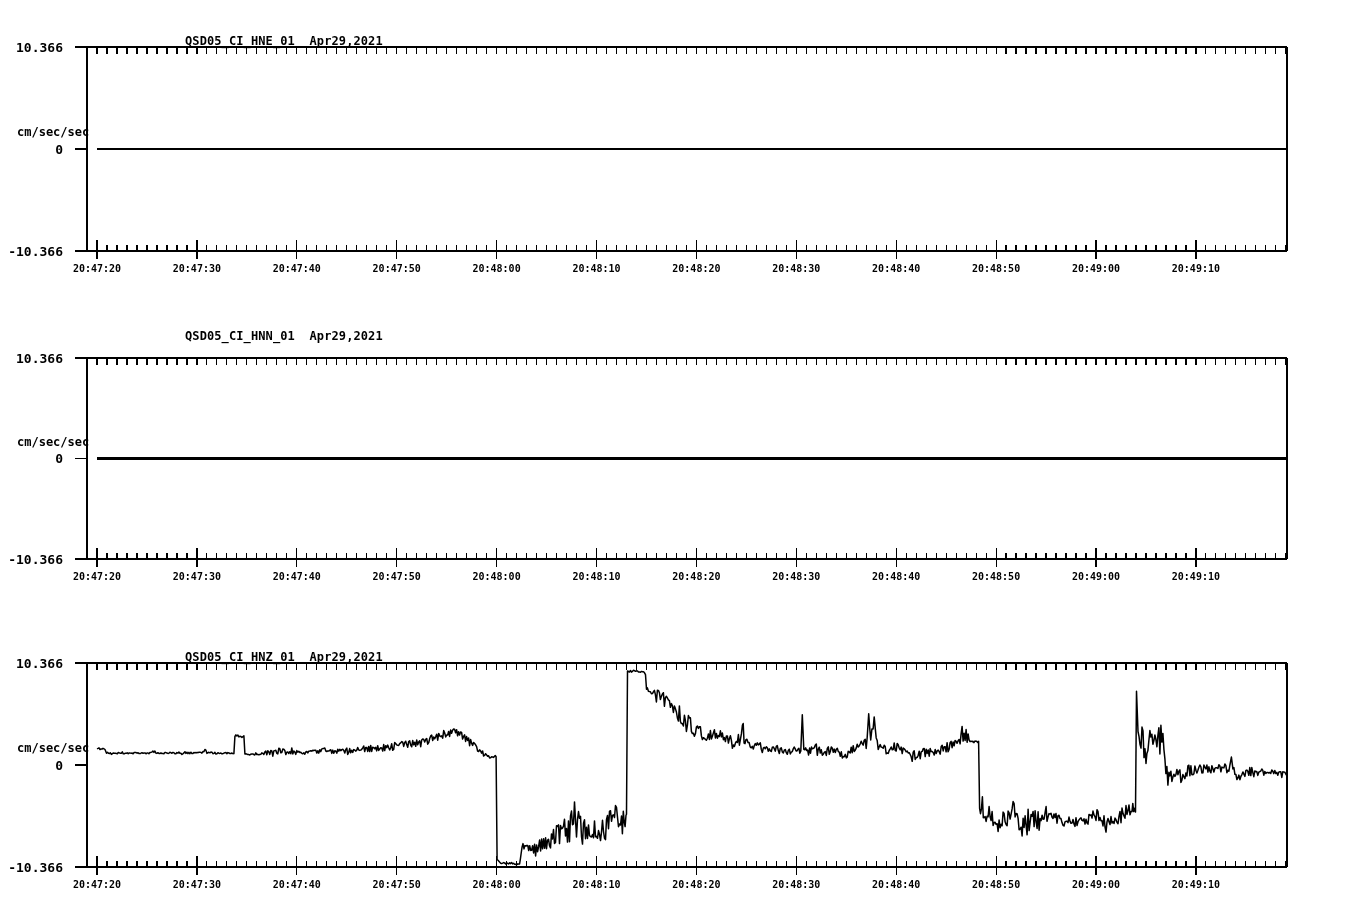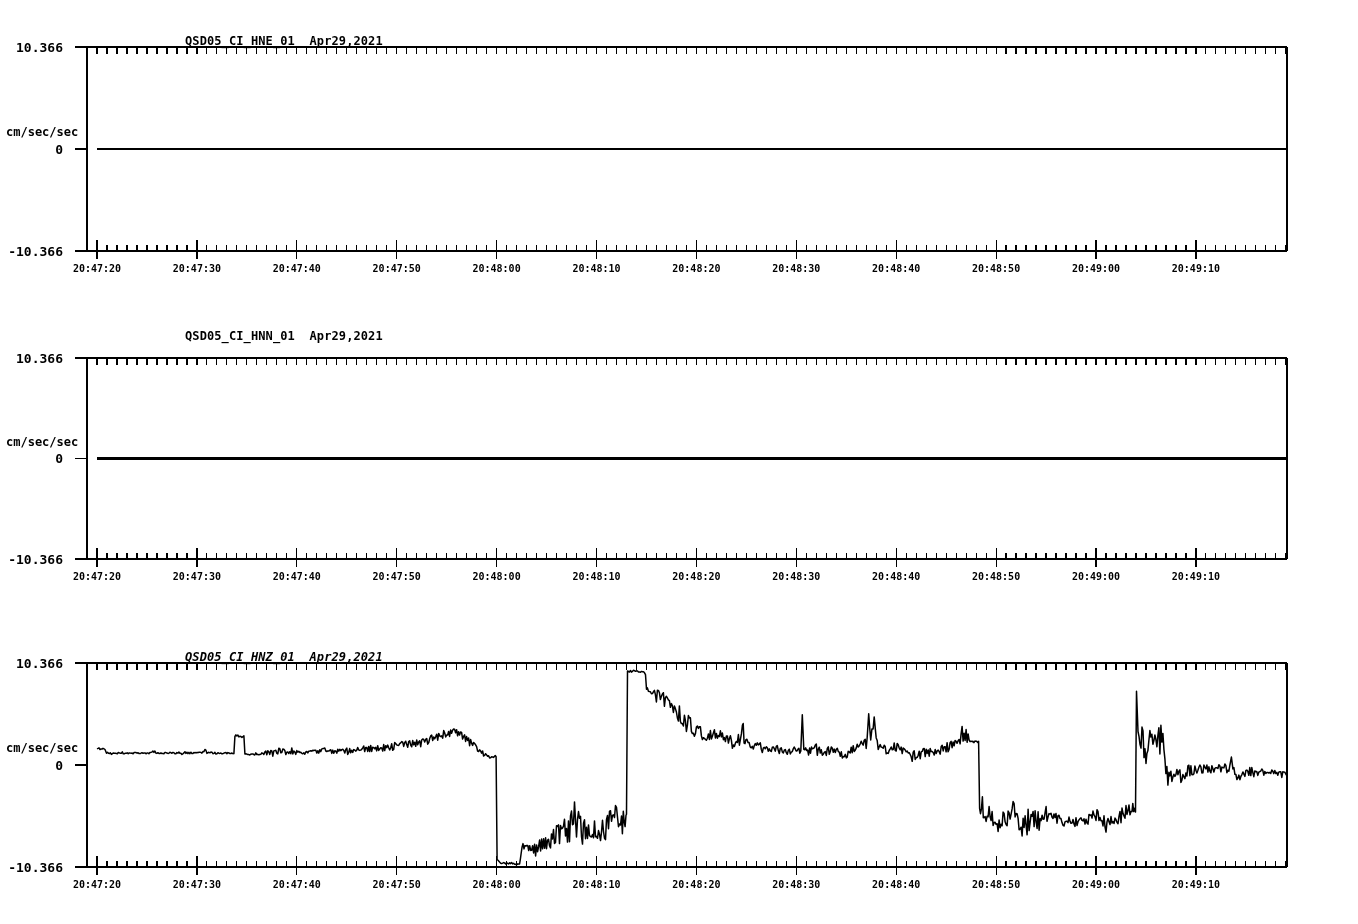--- a/index.html
+++ b/index.html
@@ -30,21 +30,21 @@
     text-align: right;
     font-size: 13px;
     line-height: 13px;
     white-space: pre;
   }
   .unitlab {
     position: absolute;
     left: 0;
     width: 78px;
     text-align: left;
-    padding-left: 6px;
+    padding-left: 17px;
     font-size: 12px;
     line-height: 12px;
     white-space: pre;
   }
   .xlab {
     position: absolute;
     width: 58px;
     text-align: center;
     font-size: 10px;
     line-height: 12px;
@@ -107,21 +107,21 @@
         <div class="xlab" style="left: 667.4px; top: 571px;">20:48:20</div>
         <div class="xlab" style="left: 767.3px; top: 571px;">20:48:30</div>
         <div class="xlab" style="left: 867.2px; top: 571px;">20:48:40</div>
         <div class="xlab" style="left: 967.1px; top: 571px;">20:48:50</div>
         <div class="xlab" style="left: 1067px; top: 571px;">20:49:00</div>
         <div class="xlab" style="left: 1166.9px; top: 571px;">20:49:10</div>
       </div>
     </section>
 
     <section class="plot">
-      <div class="plot-title" style="top: 651px; font-style: italic;">QSD05_CI_HNZ_01  Apr29,2021</div>
+      <div class="plot-title" style="top: 651px;">QSD05_CI_HNZ_01  Apr29,2021</div>
       <div class="ylab ylab-top" style="top: 656.5px;">10.366</div>
       <div class="unitlab" style="top: 742px;">cm/sec/sec</div>
       <div class="ylab ylab-zero" style="top: 758.5px;">0</div>
       <div class="ylab ylab-bot" style="top: 860.5px;">-10.366</div>
       <svg class="wave" width="1358" height="924" viewBox="0 0 1358 924">
         <path d="M 75 663 H 1287 M 75 867 H 1287 M 87 663 V 867 M 1287 663 V 867 M 75 765 H 86" stroke="#000000" fill="none" stroke-width="1.4" shape-rendering="crispEdges"></path>
         <path d="M 97 663 v 6.5 M 97 867 v -6.5 M 106.99 663 v 6.5 M 106.99 867 v -6.5 M 116.98 663 v 6.5 M 116.98 867 v -6.5 M 126.97 663 v 6.5 M 126.97 867 v -6.5 M 136.96 663 v 6.5 M 136.96 867 v -6.5 M 146.95 663 v 6.5 M 146.95 867 v -6.5 M 156.94 663 v 6.5 M 156.94 867 v -6.5 M 166.93 663 v 6.5 M 166.93 867 v -6.5 M 176.92000000000002 663 v 6.5 M 176.92000000000002 867 v -6.5 M 186.91 663 v 6.5 M 186.91 867 v -6.5 M 196.9 663 v 6.5 M 196.9 867 v -6.5 M 206.89 663 v 6.5 M 206.89 867 v -6.5 M 216.88 663 v 6.5 M 216.88 867 v -6.5 M 226.87 663 v 6.5 M 226.87 867 v -6.5 M 236.86 663 v 6.5 M 236.86 867 v -6.5 M 246.85 663 v 6.5 M 246.85 867 v -6.5 M 256.84000000000003 663 v 6.5 M 256.84000000000003 867 v -6.5 M 266.83000000000004 663 v 6.5 M 266.83000000000004 867 v -6.5 M 276.82 663 v 6.5 M 276.82 867 v -6.5 M 286.81 663 v 6.5 M 286.81 867 v -6.5 M 296.8 663 v 6.5 M 296.8 867 v -6.5 M 306.78999999999996 663 v 6.5 M 306.78999999999996 867 v -6.5 M 316.78 663 v 6.5 M 316.78 867 v -6.5 M 326.77 663 v 6.5 M 326.77 867 v -6.5 M 336.76 663 v 6.5 M 336.76 867 v -6.5 M 346.75 663 v 6.5 M 346.75 867 v -6.5 M 356.74 663 v 6.5 M 356.74 867 v -6.5 M 366.73 663 v 6.5 M 366.73 867 v -6.5 M 376.72 663 v 6.5 M 376.72 867 v -6.5 M 386.71 663 v 6.5 M 386.71 867 v -6.5 M 396.7 663 v 6.5 M 396.7 867 v -6.5 M 406.69 663 v 6.5 M 406.69 867 v -6.5 M 416.68 663 v 6.5 M 416.68 867 v -6.5 M 426.67 663 v 6.5 M 426.67 867 v -6.5 M 436.66 663 v 6.5 M 436.66 867 v -6.5 M 446.65000000000003 663 v 6.5 M 446.65000000000003 867 v -6.5 M 456.64 663 v 6.5 M 456.64 867 v -6.5 M 466.63 663 v 6.5 M 466.63 867 v -6.5 M 476.62 663 v 6.5 M 476.62 867 v -6.5 M 486.61 663 v 6.5 M 486.61 867 v -6.5 M 496.6 663 v 6.5 M 496.6 867 v -6.5 M 506.59000000000003 663 v 6.5 M 506.59000000000003 867 v -6.5 M 516.5799999999999 663 v 6.5 M 516.5799999999999 867 v -6.5 M 526.5699999999999 663 v 6.5 M 526.5699999999999 867 v -6.5 M 536.56 663 v 6.5 M 536.56 867 v -6.5 M 546.55 663 v 6.5 M 546.55 867 v -6.5 M 556.54 663 v 6.5 M 556.54 867 v -6.5 M 566.53 663 v 6.5 M 566.53 867 v -6.5 M 576.52 663 v 6.5 M 576.52 867 v -6.5 M 586.51 663 v 6.5 M 586.51 867 v -6.5 M 596.5 663 v 6.5 M 596.5 867 v -6.5 M 606.49 663 v 6.5 M 606.49 867 v -6.5 M 616.48 663 v 6.5 M 616.48 867 v -6.5 M 626.47 663 v 6.5 M 626.47 867 v -6.5 M 636.46 663 v 6.5 M 636.46 867 v -6.5 M 646.45 663 v 6.5 M 646.45 867 v -6.5 M 656.44 663 v 6.5 M 656.44 867 v -6.5 M 666.4300000000001 663 v 6.5 M 666.4300000000001 867 v -6.5 M 676.42 663 v 6.5 M 676.42 867 v -6.5 M 686.41 663 v 6.5 M 686.41 867 v -6.5 M 696.4 663 v 6.5 M 696.4 867 v -6.5 M 706.39 663 v 6.5 M 706.39 867 v -6.5 M 716.38 663 v 6.5 M 716.38 867 v -6.5 M 726.37 663 v 6.5 M 726.37 867 v -6.5 M 736.36 663 v 6.5 M 736.36 867 v -6.5 M 746.35 663 v 6.5 M 746.35 867 v -6.5 M 756.34 663 v 6.5 M 756.34 867 v -6.5 M 766.33 663 v 6.5 M 766.33 867 v -6.5 M 776.32 663 v 6.5 M 776.32 867 v -6.5 M 786.3100000000001 663 v 6.5 M 786.3100000000001 867 v -6.5 M 796.3000000000001 663 v 6.5 M 796.3000000000001 867 v -6.5 M 806.29 663 v 6.5 M 806.29 867 v -6.5 M 816.28 663 v 6.5 M 816.28 867 v -6.5 M 826.27 663 v 6.5 M 826.27 867 v -6.5 M 836.26 663 v 6.5 M 836.26 867 v -6.5 M 846.25 663 v 6.5 M 846.25 867 v -6.5 M 856.24 663 v 6.5 M 856.24 867 v -6.5 M 866.23 663 v 6.5 M 866.23 867 v -6.5 M 876.22 663 v 6.5 M 876.22 867 v -6.5 M 886.21 663 v 6.5 M 886.21 867 v -6.5 M 896.2 663 v 6.5 M 896.2 867 v -6.5 M 906.19 663 v 6.5 M 906.19 867 v -6.5 M 916.1800000000001 663 v 6.5 M 916.1800000000001 867 v -6.5 M 926.1700000000001 663 v 6.5 M 926.1700000000001 867 v -6.5 M 936.16 663 v 6.5 M 936.16 867 v -6.5 M 946.15 663 v 6.5 M 946.15 867 v -6.5 M 956.14 663 v 6.5 M 956.14 867 v -6.5 M 966.13 663 v 6.5 M 966.13 867 v -6.5 M 976.12 663 v 6.5 M 976.12 867 v -6.5 M 986.11 663 v 6.5 M 986.11 867 v -6.5 M 996.1 663 v 6.5 M 996.1 867 v -6.5 M 1006.09 663 v 6.5 M 1006.09 867 v -6.5 M 1016.08 663 v 6.5 M 1016.08 867 v -6.5 M 1026.0700000000002 663 v 6.5 M 1026.0700000000002 867 v -6.5 M 1036.06 663 v 6.5 M 1036.06 867 v -6.5 M 1046.0500000000002 663 v 6.5 M 1046.0500000000002 867 v -6.5 M 1056.04 663 v 6.5 M 1056.04 867 v -6.5 M 1066.03 663 v 6.5 M 1066.03 867 v -6.5 M 1076.02 663 v 6.5 M 1076.02 867 v -6.5 M 1086.01 663 v 6.5 M 1086.01 867 v -6.5 M 1096 663 v 6.5 M 1096 867 v -6.5 M 1105.99 663 v 6.5 M 1105.99 867 v -6.5 M 1115.98 663 v 6.5 M 1115.98 867 v -6.5 M 1125.97 663 v 6.5 M 1125.97 867 v -6.5 M 1135.96 663 v 6.5 M 1135.96 867 v -6.5 M 1145.95 663 v 6.5 M 1145.95 867 v -6.5 M 1155.94 663 v 6.5 M 1155.94 867 v -6.5 M 1165.93 663 v 6.5 M 1165.93 867 v -6.5 M 1175.92 663 v 6.5 M 1175.92 867 v -6.5 M 1185.91 663 v 6.5 M 1185.91 867 v -6.5 M 1195.9 663 v 6.5 M 1195.9 867 v -6.5 M 1205.89 663 v 6.5 M 1205.89 867 v -6.5 M 1215.88 663 v 6.5 M 1215.88 867 v -6.5 M 1225.8700000000001 663 v 6.5 M 1225.8700000000001 867 v -6.5 M 1235.8600000000001 663 v 6.5 M 1235.8600000000001 867 v -6.5 M 1245.8500000000001 663 v 6.5 M 1245.8500000000001 867 v -6.5 M 1255.84 663 v 6.5 M 1255.84 867 v -6.5 M 1265.83 663 v 6.5 M 1265.83 867 v -6.5 M 1275.82 663 v 6.5 M 1275.82 867 v -6.5 M 1285.81 663 v 6.5 M 1285.81 867 v -6.5 " stroke="#000000" fill="none" stroke-width="1.2" shape-rendering="crispEdges"></path>
         <path d="M 97 856 V 875 M 196.9 856 V 875 M 296.8 856 V 875 M 396.7 856 V 875 M 496.6 856 V 875 M 596.5 856 V 875 M 696.4 856 V 875 M 796.3000000000001 856 V 875 M 896.2 856 V 875 M 996.1 856 V 875 M 1096 856 V 875 M 1195.9 856 V 875 " stroke="#000000" fill="none" stroke-width="1.2" shape-rendering="crispEdges"></path>
         <path d="M 97.0 748.8 L 98.0 748.4 L 99.0 747.9 L 100.0 749.5 L 101.0 749.0 L 102.0 749.1 L 103.0 748.3 L 104.0 748.8 L 105.0 749.5 L 106.5 753.2 L 107.5 752.2 L 108.5 753.3 L 109.5 753.6 L 110.4 752.8 L 111.4 754.4 L 112.4 753.6 L 113.4 753.0 L 114.4 753.2 L 115.4 753.3 L 116.4 753.5 L 117.4 753.7 L 118.3 752.5 L 119.3 752.9 L 120.3 753.3 L 121.3 753.2 L 122.3 751.9 L 123.3 753.8 L 124.3 753.8 L 125.3 753.2 L 126.2 753.3 L 127.2 752.8 L 128.2 753.8 L 129.2 752.9 L 130.2 753.1 L 131.2 753.2 L 132.2 753.1 L 133.1 753.8 L 134.1 752.6 L 135.1 752.6 L 136.1 752.6 L 137.1 753.2 L 138.1 752.7 L 139.1 753.6 L 140.1 753.6 L 141.0 753.2 L 142.0 752.7 L 143.0 753.3 L 144.0 753.0 L 145.0 752.9 L 146.0 753.8 L 147.0 753.0 L 148.0 753.0 L 148.9 753.7 L 149.9 752.4 L 150.9 752.4 L 151.9 752.1 L 152.9 751.0 L 153.9 752.4 L 154.9 751.0 L 155.9 753.1 L 156.9 753.4 L 157.9 752.7 L 158.9 753.4 L 159.9 753.5 L 160.9 752.9 L 161.9 753.5 L 162.9 753.5 L 163.9 753.7 L 164.9 752.4 L 165.9 752.6 L 166.9 753.0 L 167.9 753.4 L 168.9 753.2 L 169.9 752.3 L 170.9 752.6 L 171.9 753.3 L 172.9 752.4 L 173.9 752.7 L 174.9 753.7 L 175.9 753.8 L 176.9 752.6 L 177.9 753.1 L 178.9 752.1 L 179.9 753.3 L 180.9 753.2 L 181.9 754.5 L 182.9 753.8 L 183.9 752.9 L 184.9 751.7 L 185.9 753.4 L 186.9 752.2 L 187.9 753.6 L 188.9 752.4 L 189.9 753.7 L 190.9 752.2 L 191.9 753.4 L 192.9 753.6 L 193.9 752.4 L 194.9 752.9 L 195.9 752.5 L 196.9 752.8 L 197.9 752.3 L 198.9 752.4 L 199.9 752.1 L 200.9 752.4 L 201.9 753.1 L 202.9 751.6 L 203.9 751.7 L 204.9 749.5 L 205.9 750.1 L 206.9 753.4 L 207.9 752.7 L 208.9 752.3 L 209.9 752.8 L 210.9 752.1 L 211.9 752.2 L 212.9 753.7 L 213.9 753.4 L 214.9 752.3 L 215.9 754.1 L 216.9 753.8 L 217.9 752.7 L 218.9 753.2 L 219.9 753.4 L 220.9 753.0 L 221.9 753.8 L 222.9 753.7 L 223.9 753.1 L 224.9 752.7 L 225.9 752.6 L 226.9 753.7 L 227.9 752.6 L 228.9 753.0 L 229.9 753.5 L 230.9 753.6 L 231.9 753.0 L 232.9 753.7 L 233.9 753.6 L 234.9 736.5 L 235.9 734.9 L 236.9 736.0 L 237.9 735.0 L 238.9 736.9 L 239.9 736.3 L 240.9 736.5 L 241.9 737.5 L 242.9 736.7 L 243.9 735.7 L 244.9 754.0 L 245.9 753.8 L 246.8 754.1 L 247.8 754.5 L 248.8 754.6 L 249.8 755.0 L 250.8 754.2 L 251.8 754.0 L 252.8 753.9 L 253.8 754.5 L 254.8 755.0 L 255.8 752.9 L 256.8 754.5 L 257.8 754.3 L 258.8 754.8 L 259.8 754.5 L 260.8 754.3 L 261.8 752.8 L 262.8 753.3 L 263.8 754.4 L 264.8 752.1 L 265.8 751.1 L 266.8 754.8 L 267.8 750.8 L 268.8 751.7 L 269.8 754.4 L 270.8 750.5 L 271.8 750.9 L 272.8 756.2 L 273.8 750.9 L 274.8 750.6 L 275.8 750.3 L 276.8 753.3 L 277.8 753.9 L 278.8 748.3 L 279.8 748.7 L 280.8 752.8 L 281.8 752.5 L 282.8 749.1 L 283.8 749.2 L 284.8 750.4 L 285.8 754.6 L 286.8 752.3 L 287.8 751.9 L 288.8 753.5 L 289.8 751.7 L 290.8 753.8 L 291.8 747.9 L 292.8 754.0 L 293.8 750.9 L 294.8 752.0 L 295.8 754.4 L 296.8 750.6 L 297.8 752.2 L 298.8 751.4 L 299.8 752.4 L 300.8 752.2 L 301.8 753.3 L 302.8 753.8 L 303.8 752.8 L 304.8 754.2 L 305.8 752.0 L 306.8 751.5 L 307.8 752.9 L 308.8 751.2 L 309.8 751.0 L 310.8 750.7 L 311.8 751.2 L 312.8 750.2 L 313.8 750.7 L 314.8 750.2 L 315.8 750.3 L 316.8 753.1 L 317.8 750.8 L 318.8 753.1 L 319.8 749.7 L 320.8 751.6 L 321.8 748.9 L 322.8 748.6 L 323.8 748.4 L 324.8 748.0 L 325.8 751.0 L 326.8 751.5 L 327.8 750.9 L 328.8 751.1 L 329.8 750.2 L 330.8 749.8 L 331.8 753.4 L 332.8 750.1 L 333.8 753.3 L 334.8 750.8 L 335.8 751.2 L 336.8 753.2 L 337.8 749.3 L 338.8 751.1 L 339.8 749.3 L 340.8 750.6 L 341.8 749.6 L 342.8 749.3 L 343.8 750.4 L 344.8 753.0 L 345.8 749.4 L 346.8 748.1 L 347.7 754.5 L 348.7 752.5 L 349.7 748.6 L 350.7 752.7 L 351.7 750.3 L 352.7 752.4 L 353.7 749.6 L 354.7 750.0 L 355.7 751.1 L 356.7 750.2 L 357.7 747.5 L 358.7 749.9 L 359.7 750.4 L 360.7 750.1 L 361.7 749.3 L 362.7 747.8 L 363.7 746.0 L 364.7 751.6 L 365.7 747.5 L 366.7 747.5 L 367.7 751.4 L 368.7 746.4 L 369.7 751.6 L 370.7 745.4 L 371.7 751.4 L 372.7 747.2 L 373.7 747.6 L 374.7 748.8 L 375.7 747.4 L 376.7 750.9 L 377.7 745.7 L 378.7 750.4 L 379.7 749.0 L 380.7 747.7 L 381.7 747.9 L 382.7 751.1 L 383.7 744.6 L 384.7 750.6 L 385.7 745.7 L 386.7 747.7 L 387.7 745.1 L 388.7 747.8 L 389.7 750.0 L 390.7 747.7 L 391.7 743.8 L 392.7 750.3 L 393.7 749.4 L 394.7 742.5 L 395.7 743.5 L 396.7 744.9 L 397.7 745.3 L 398.7 745.4 L 399.7 743.7 L 400.7 742.9 L 401.7 741.6 L 402.7 742.2 L 403.7 746.4 L 404.7 742.6 L 405.7 741.2 L 406.7 744.6 L 407.7 747.3 L 408.7 741.5 L 409.7 740.8 L 410.7 745.2 L 411.7 746.8 L 412.7 740.5 L 413.7 744.8 L 414.7 742.3 L 415.7 746.3 L 416.7 740.0 L 417.7 744.8 L 418.7 742.0 L 419.7 740.8 L 420.7 746.7 L 421.7 740.0 L 422.7 738.9 L 423.7 739.4 L 424.7 742.1 L 425.7 739.4 L 426.7 738.5 L 427.7 744.2 L 428.7 742.7 L 429.7 738.6 L 430.7 735.9 L 431.7 735.1 L 432.7 740.5 L 433.7 737.0 L 434.7 738.8 L 435.7 736.6 L 436.7 734.2 L 437.7 740.2 L 438.7 733.4 L 439.7 735.9 L 440.7 736.6 L 441.7 735.9 L 442.7 738.2 L 443.7 730.6 L 444.7 733.0 L 445.7 736.9 L 446.7 735.0 L 447.6 735.1 L 448.6 731.5 L 449.6 736.4 L 450.6 730.0 L 451.6 733.3 L 452.6 730.3 L 453.6 729.1 L 454.6 729.2 L 455.6 732.7 L 456.6 729.7 L 457.6 735.8 L 458.6 731.7 L 459.6 735.1 L 460.6 731.9 L 461.6 732.4 L 462.6 739.1 L 463.6 736.4 L 464.6 734.9 L 465.6 741.4 L 466.6 736.6 L 467.6 740.4 L 468.6 738.0 L 469.6 745.7 L 470.6 739.5 L 471.6 743.1 L 472.6 745.4 L 473.6 742.4 L 474.6 743.6 L 475.6 744.8 L 476.6 746.7 L 477.6 751.0 L 478.6 751.5 L 479.6 749.8 L 480.6 750.9 L 481.6 753.1 L 482.6 751.0 L 483.6 756.0 L 484.6 755.3 L 485.6 753.7 L 486.6 754.9 L 487.6 756.2 L 488.6 755.8 L 489.6 757.9 L 490.6 757.8 L 491.6 756.7 L 492.5 757.0 L 493.4 757.4 L 494.3 756.6 L 495.2 755.5 L 496.1 756.8 L 497.1 859.5 L 498.0 860.3 L 498.9 861.3 L 499.8 862.3 L 500.7 863.2 L 501.6 863.5 L 502.6 863.1 L 503.6 862.6 L 504.6 863.0 L 505.6 863.9 L 506.6 862.9 L 507.6 863.3 L 508.6 863.9 L 509.6 862.8 L 510.6 863.6 L 511.6 862.5 L 512.6 863.9 L 513.6 863.3 L 514.6 864.3 L 515.6 864.4 L 516.6 863.7 L 517.6 864.4 L 518.6 863.9 L 519.6 864.0 L 520.4 858.9 L 521.2 853.0 L 522.1 846.9 L 523.0 843.6 L 524.0 848.9 L 524.9 845.6 L 525.9 846.0 L 526.8 845.5 L 527.8 845.5 L 528.7 850.6 L 529.7 845.7 L 530.7 850.4 L 531.6 850.3 L 532.6 845.7 L 533.6 852.9 L 534.6 844.3 L 535.6 856.0 L 536.6 844.9 L 537.6 851.7 L 538.6 846.7 L 539.6 840.1 L 540.6 850.9 L 541.6 839.0 L 542.6 848.8 L 543.6 838.7 L 544.6 848.2 L 545.6 837.8 L 546.5 848.7 L 547.5 840.3 L 548.5 839.2 L 549.5 845.7 L 550.5 847.9 L 551.5 833.9 L 552.5 838.9 L 553.5 829.6 L 554.5 843.5 L 555.5 842.5 L 556.5 825.7 L 557.5 826.4 L 558.5 824.8 L 559.5 843.6 L 560.5 825.5 L 561.5 828.8 L 562.5 828.2 L 563.5 826.2 L 564.5 819.2 L 565.5 836.0 L 566.5 828.5 L 567.5 842.1 L 568.5 820.9 L 569.5 841.8 L 570.5 815.9 L 571.5 811.1 L 572.5 824.8 L 573.5 823.9 L 574.5 801.9 L 575.5 819.7 L 576.5 836.9 L 577.5 819.7 L 578.5 811.5 L 579.5 818.3 L 580.5 816.3 L 581.5 836.7 L 582.5 844.1 L 583.5 823.3 L 584.5 819.7 L 585.5 838.7 L 586.5 827.2 L 587.5 838.5 L 588.5 824.9 L 589.5 835.7 L 590.5 836.5 L 591.5 837.0 L 592.5 834.5 L 593.5 837.7 L 594.5 820.9 L 595.5 836.8 L 596.5 836.3 L 597.5 838.3 L 598.5 830.6 L 599.5 834.3 L 600.5 840.6 L 601.5 832.1 L 602.5 820.2 L 603.5 831.5 L 604.5 838.2 L 605.5 839.6 L 606.5 819.4 L 607.5 815.5 L 608.5 828.8 L 609.5 811.4 L 610.5 810.7 L 611.5 821.3 L 612.5 815.4 L 613.5 814.8 L 614.5 817.5 L 615.5 805.5 L 616.5 807.3 L 617.5 817.3 L 618.5 826.7 L 619.5 824.0 L 620.5 825.0 L 621.5 816.1 L 622.4 833.7 L 623.3 811.2 L 624.2 821.9 L 625.1 826.6 L 626.0 815.3 L 626.5 814.2 L 627.5 671.0 L 628.5 671.5 L 629.5 672.0 L 630.5 670.5 L 631.5 672.1 L 632.5 671.2 L 633.5 670.3 L 634.5 670.7 L 635.5 671.3 L 636.5 670.8 L 637.5 670.9 L 638.5 672.0 L 639.5 672.1 L 640.5 672.3 L 641.5 671.4 L 642.5 671.8 L 643.5 671.7 L 644.5 672.8 L 645.5 674.7 L 646.5 689.2 L 647.4 687.9 L 648.4 691.2 L 649.4 691.5 L 650.4 691.7 L 651.4 693.8 L 652.4 693.6 L 653.4 691.8 L 654.4 690.4 L 655.4 694.7 L 656.4 702.0 L 657.4 690.3 L 658.4 690.4 L 659.4 692.7 L 660.4 699.6 L 661.4 696.4 L 662.4 694.0 L 663.4 692.7 L 664.4 706.3 L 665.4 697.6 L 666.4 696.3 L 667.4 698.0 L 668.4 699.9 L 669.4 700.6 L 670.4 707.3 L 671.4 703.6 L 672.4 705.9 L 673.4 712.5 L 674.4 706.0 L 675.4 708.6 L 676.4 712.0 L 677.4 718.0 L 678.4 721.0 L 679.4 705.9 L 680.4 721.5 L 681.4 723.6 L 682.4 723.6 L 683.4 726.0 L 684.4 715.2 L 685.4 720.7 L 686.4 731.4 L 687.4 725.1 L 688.4 715.5 L 689.4 718.0 L 690.4 717.8 L 691.4 731.4 L 692.4 733.6 L 693.4 733.2 L 694.4 736.2 L 695.4 733.8 L 696.4 727.1 L 697.4 726.1 L 698.4 728.4 L 699.4 726.7 L 700.4 726.8 L 701.4 735.9 L 702.4 739.6 L 703.4 737.7 L 704.4 738.3 L 705.4 739.4 L 706.4 740.3 L 707.4 738.2 L 708.4 733.9 L 709.4 739.4 L 710.4 730.5 L 711.4 738.9 L 712.4 736.3 L 713.4 732.9 L 714.4 729.7 L 715.4 738.0 L 716.4 733.5 L 717.4 738.2 L 718.4 735.5 L 719.4 736.4 L 720.4 730.8 L 721.4 736.9 L 722.4 733.0 L 723.4 739.7 L 724.4 737.6 L 725.4 741.5 L 726.4 735.9 L 727.4 735.9 L 728.4 743.1 L 729.4 738.7 L 730.4 735.7 L 731.4 740.4 L 732.4 748.3 L 733.4 745.0 L 734.4 746.5 L 735.4 743.2 L 736.4 741.5 L 737.4 742.4 L 738.4 734.5 L 739.4 745.2 L 740.4 739.3 L 741.4 733.9 L 742.4 725.4 L 743.2 723.5 L 744.1 743.2 L 745.0 743.7 L 745.9 739.6 L 746.9 739.3 L 748.0 742.5 L 749.1 742.5 L 750.2 746.9 L 751.3 747.8 L 752.3 746.4 L 753.3 749.1 L 754.3 745.5 L 755.3 743.6 L 756.3 745.3 L 757.3 742.9 L 758.3 744.9 L 759.3 744.1 L 760.3 742.8 L 761.3 749.4 L 762.3 752.6 L 763.3 748.2 L 764.3 747.4 L 765.3 748.8 L 766.3 746.7 L 767.3 747.8 L 768.3 751.2 L 769.3 748.9 L 770.3 750.8 L 771.3 751.5 L 772.3 747.3 L 773.3 747.0 L 774.3 748.7 L 775.3 751.2 L 776.3 746.4 L 777.3 745.6 L 778.3 750.6 L 779.3 753.5 L 780.3 748.4 L 781.3 747.9 L 782.3 751.9 L 783.3 752.9 L 784.3 750.2 L 785.3 749.5 L 786.3 752.7 L 787.3 754.3 L 788.3 750.4 L 789.3 749.2 L 790.3 753.9 L 791.3 752.1 L 792.3 751.6 L 793.2 748.9 L 794.2 747.0 L 795.1 748.6 L 796.1 751.0 L 797.0 751.0 L 797.9 749.3 L 798.9 748.2 L 799.8 753.2 L 800.8 750.9 L 802.3 714.8 L 803.8 749.3 L 804.8 749.8 L 805.7 747.9 L 806.7 750.5 L 807.6 750.0 L 808.6 755.0 L 809.6 748.1 L 810.5 753.2 L 811.5 747.0 L 812.4 748.8 L 813.4 748.3 L 814.4 747.6 L 815.3 745.0 L 816.3 744.1 L 817.3 755.3 L 818.3 749.0 L 819.3 747.2 L 820.3 753.0 L 821.3 749.8 L 822.3 755.2 L 823.3 754.2 L 824.3 752.3 L 825.3 751.6 L 826.3 755.4 L 827.3 748.3 L 828.3 746.8 L 829.3 754.3 L 830.3 751.5 L 831.3 746.9 L 832.3 748.3 L 833.3 752.2 L 834.3 749.1 L 835.3 752.6 L 836.3 749.2 L 837.3 748.3 L 838.3 751.6 L 839.3 752.1 L 840.3 756.3 L 841.3 751.8 L 842.3 758.0 L 843.3 756.6 L 844.3 756.7 L 845.3 754.4 L 846.3 757.9 L 847.2 757.2 L 848.2 751.3 L 849.2 751.9 L 850.2 753.0 L 851.2 747.2 L 852.2 752.7 L 853.2 745.7 L 854.2 751.4 L 855.2 750.3 L 856.2 748.1 L 857.2 744.3 L 858.2 747.0 L 859.2 745.9 L 860.2 744.0 L 861.2 741.3 L 862.2 743.5 L 863.2 745.1 L 864.2 740.2 L 865.2 739.3 L 866.2 748.5 L 867.2 737.2 L 868.7 713.8 L 869.7 727.7 L 870.7 740.0 L 871.9 729.1 L 873.1 729.0 L 874.2 716.9 L 875.2 727.9 L 876.2 737.9 L 877.2 740.5 L 878.2 749.5 L 879.2 746.8 L 880.2 744.6 L 881.2 747.1 L 882.2 747.4 L 883.2 748.2 L 884.2 745.3 L 885.2 746.5 L 886.2 753.8 L 887.2 752.9 L 888.2 753.4 L 889.2 750.5 L 890.2 748.8 L 891.2 747.0 L 892.2 749.7 L 893.2 749.5 L 894.2 742.9 L 895.2 750.4 L 896.2 751.0 L 897.2 743.4 L 898.2 744.8 L 899.2 748.0 L 900.2 749.8 L 901.2 747.1 L 902.2 753.6 L 903.2 748.0 L 904.2 748.8 L 905.2 750.0 L 906.2 751.8 L 907.2 751.0 L 908.2 753.0 L 909.2 752.7 L 910.2 754.5 L 911.2 756.8 L 912.2 761.3 L 913.2 752.1 L 914.2 750.8 L 915.2 759.5 L 916.2 757.7 L 917.2 757.3 L 918.2 755.3 L 919.2 751.2 L 920.2 758.7 L 921.2 751.9 L 922.2 751.4 L 923.2 748.7 L 924.2 748.4 L 925.2 756.6 L 926.2 749.2 L 927.2 753.4 L 928.2 749.9 L 929.2 756.2 L 930.2 748.4 L 931.2 751.6 L 932.2 751.6 L 933.2 752.5 L 934.2 755.1 L 935.2 749.4 L 936.2 753.5 L 937.2 750.9 L 938.2 750.1 L 939.2 751.7 L 940.2 754.1 L 941.2 746.5 L 942.2 745.3 L 943.2 750.9 L 944.2 746.7 L 945.2 746.7 L 946.1 751.8 L 947.1 742.7 L 948.1 751.8 L 949.1 749.5 L 950.1 742.7 L 951.1 741.4 L 952.1 747.7 L 953.1 741.9 L 954.1 745.8 L 955.1 740.5 L 956.1 741.4 L 957.1 743.3 L 958.1 740.8 L 959.1 739.5 L 960.1 743.8 L 961.1 733.9 L 962.1 726.4 L 963.1 741.1 L 964.1 733.2 L 965.1 740.4 L 966.1 729.6 L 967.1 742.3 L 968.1 733.9 L 969.1 740.0 L 970.1 741.7 L 971.1 741.2 L 972.1 741.7 L 973.0 741.3 L 973.9 742.7 L 974.9 741.1 L 975.8 741.3 L 976.7 741.2 L 977.7 742.4 L 978.6 741.4 L 979.6 808.3 L 980.5 813.7 L 981.4 809.2 L 982.4 796.8 L 983.3 817.7 L 984.2 817.6 L 985.1 816.5 L 986.1 821.4 L 987.1 816.2 L 988.1 816.8 L 989.1 806.6 L 990.1 816.8 L 991.1 820.6 L 992.1 811.6 L 993.1 825.5 L 994.1 822.5 L 995.1 822.3 L 996.1 824.3 L 997.1 823.7 L 998.1 831.5 L 999.1 820.1 L 1000.1 827.7 L 1001.1 824.3 L 1002.1 825.8 L 1003.1 812.1 L 1004.1 813.5 L 1005.1 821.8 L 1006.1 824.5 L 1007.1 825.7 L 1008.1 811.0 L 1009.1 812.9 L 1010.1 819.1 L 1011.1 814.1 L 1012.1 808.9 L 1013.1 801.5 L 1014.1 803.5 L 1015.1 816.9 L 1016.1 813.6 L 1017.1 813.7 L 1018.1 818.4 L 1019.1 829.8 L 1020.1 829.1 L 1021.1 827.2 L 1022.1 835.9 L 1023.1 818.2 L 1024.1 827.5 L 1025.1 815.8 L 1026.1 825.3 L 1027.1 834.8 L 1028.1 809.2 L 1029.1 830.6 L 1030.1 822.3 L 1031.1 814.4 L 1032.1 816.3 L 1033.1 811.5 L 1034.1 826.6 L 1035.1 810.7 L 1036.1 821.8 L 1037.1 828.5 L 1038.1 811.7 L 1039.1 830.3 L 1040.1 818.6 L 1041.1 820.6 L 1042.1 815.2 L 1043.1 819.3 L 1044.1 819.0 L 1045.1 812.6 L 1046.1 806.5 L 1047.0 821.3 L 1048.0 817.1 L 1049.0 813.6 L 1050.0 814.1 L 1051.0 813.2 L 1052.0 817.1 L 1053.0 818.5 L 1054.0 813.9 L 1055.0 817.5 L 1056.0 813.5 L 1057.0 823.2 L 1058.0 815.7 L 1059.0 815.3 L 1060.0 818.6 L 1061.0 818.6 L 1062.0 822.6 L 1063.0 825.3 L 1064.0 826.0 L 1065.0 821.9 L 1066.0 821.3 L 1067.0 821.3 L 1068.0 822.6 L 1069.0 817.1 L 1070.0 821.3 L 1071.0 823.3 L 1072.0 823.1 L 1073.0 819.5 L 1074.0 824.0 L 1075.0 826.4 L 1076.0 817.7 L 1077.0 825.5 L 1078.0 821.7 L 1079.0 819.9 L 1080.0 818.6 L 1081.0 817.9 L 1082.0 820.4 L 1083.0 820.9 L 1084.0 818.8 L 1085.0 824.1 L 1086.0 819.2 L 1087.0 823.0 L 1088.0 824.1 L 1089.0 814.4 L 1090.0 815.3 L 1091.0 814.8 L 1092.0 818.1 L 1093.0 811.1 L 1094.0 814.9 L 1095.0 816.6 L 1096.0 820.4 L 1097.0 809.7 L 1098.0 811.6 L 1099.0 820.6 L 1100.0 817.4 L 1101.0 820.7 L 1102.0 820.8 L 1103.0 825.9 L 1104.0 815.8 L 1105.0 826.8 L 1106.0 832.1 L 1107.0 821.9 L 1108.0 818.4 L 1109.0 821.7 L 1110.0 824.6 L 1111.0 816.5 L 1112.0 823.1 L 1113.0 821.6 L 1114.0 823.5 L 1115.0 818.1 L 1116.0 819.7 L 1117.0 822.4 L 1118.0 823.7 L 1119.0 816.4 L 1120.0 811.4 L 1121.0 822.8 L 1122.0 808.1 L 1123.0 813.4 L 1124.0 815.9 L 1125.0 818.2 L 1126.0 805.6 L 1127.0 814.4 L 1128.0 810.5 L 1129.0 805.0 L 1130.0 814.8 L 1131.0 811.5 L 1132.0 811.6 L 1132.8 803.4 L 1133.7 811.6 L 1134.6 808.2 L 1135.5 812.1 L 1136.5 691.2 L 1138.0 731.5 L 1139.0 736.4 L 1140.0 744.4 L 1141.0 748.1 L 1142.0 727.1 L 1143.0 730.9 L 1144.0 757.6 L 1145.0 748.8 L 1146.0 763.5 L 1146.9 753.4 L 1147.9 750.6 L 1148.9 740.3 L 1149.9 730.6 L 1150.9 737.1 L 1151.9 734.3 L 1152.9 744.2 L 1153.9 740.5 L 1154.9 734.9 L 1155.9 739.5 L 1156.9 746.8 L 1157.9 735.3 L 1158.9 727.7 L 1159.9 753.9 L 1160.9 725.3 L 1161.9 742.1 L 1162.9 733.4 L 1163.9 749.3 L 1164.9 758.8 L 1165.9 773.6 L 1166.9 766.5 L 1167.9 785.1 L 1168.9 772.2 L 1169.9 775.9 L 1170.9 771.2 L 1171.9 781.4 L 1172.9 777.1 L 1173.9 774.2 L 1174.9 776.4 L 1175.9 774.6 L 1176.9 769.5 L 1177.9 774.7 L 1178.9 771.3 L 1179.9 769.9 L 1180.9 782.5 L 1181.9 780.2 L 1182.9 774.5 L 1183.9 776.7 L 1184.9 778.6 L 1185.9 772.9 L 1186.9 776.0 L 1187.9 765.9 L 1188.9 765.2 L 1189.9 775.7 L 1190.9 765.8 L 1191.9 774.6 L 1192.9 774.8 L 1193.9 773.7 L 1194.9 766.0 L 1195.9 770.2 L 1196.9 773.0 L 1197.9 770.3 L 1198.9 767.2 L 1199.9 765.0 L 1200.9 766.8 L 1201.9 772.9 L 1202.9 772.8 L 1203.9 765.1 L 1204.9 767.1 L 1205.9 768.9 L 1206.9 765.1 L 1207.9 772.1 L 1208.9 766.8 L 1209.9 771.2 L 1210.9 772.8 L 1211.9 765.7 L 1212.9 768.7 L 1213.9 772.1 L 1214.9 768.3 L 1215.9 767.7 L 1216.9 767.8 L 1217.9 768.5 L 1218.9 764.8 L 1219.9 765.9 L 1220.9 771.8 L 1221.9 767.1 L 1222.9 767.6 L 1223.9 767.9 L 1224.9 763.9 L 1225.9 765.7 L 1226.9 772.7 L 1227.9 770.2 L 1228.9 771.2 L 1229.9 765.0 L 1231.4 757.1 L 1232.9 768.9 L 1233.9 767.6 L 1234.9 774.3 L 1235.9 774.5 L 1236.9 779.6 L 1237.9 778.0 L 1238.9 775.1 L 1239.9 779.7 L 1240.9 776.4 L 1241.9 774.6 L 1242.9 771.9 L 1243.9 774.3 L 1244.9 776.4 L 1245.9 770.4 L 1246.8 770.1 L 1247.8 771.2 L 1248.8 775.3 L 1249.8 767.5 L 1250.8 775.6 L 1251.8 767.6 L 1252.8 772.4 L 1253.8 776.7 L 1254.8 770.9 L 1255.8 771.7 L 1256.8 771.6 L 1257.8 775.4 L 1258.8 772.2 L 1259.8 771.6 L 1260.8 771.0 L 1261.8 769.0 L 1262.8 770.4 L 1263.8 775.2 L 1264.8 771.4 L 1265.8 773.5 L 1266.8 772.4 L 1267.8 772.5 L 1268.8 773.0 L 1269.8 772.4 L 1270.8 773.4 L 1271.8 769.9 L 1272.8 771.2 L 1273.8 773.6 L 1274.8 770.4 L 1275.8 773.5 L 1276.8 772.4 L 1277.8 775.2 L 1278.8 772.1 L 1279.8 771.7 L 1280.8 771.8 L 1281.8 777.4 L 1282.8 771.8 L 1283.8 772.1 L 1284.8 772.2 L 1285.8 774.0 L 1286.8 775.6" stroke="#000000" fill="none" stroke-width="1.5" stroke-linejoin="round"></path>
       </svg>

